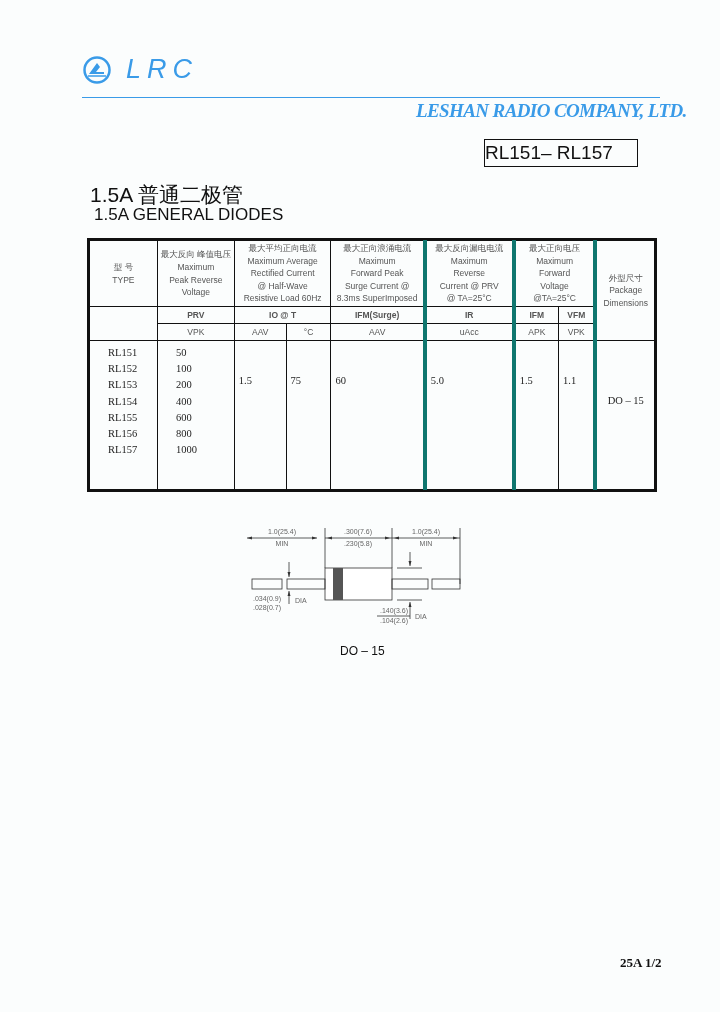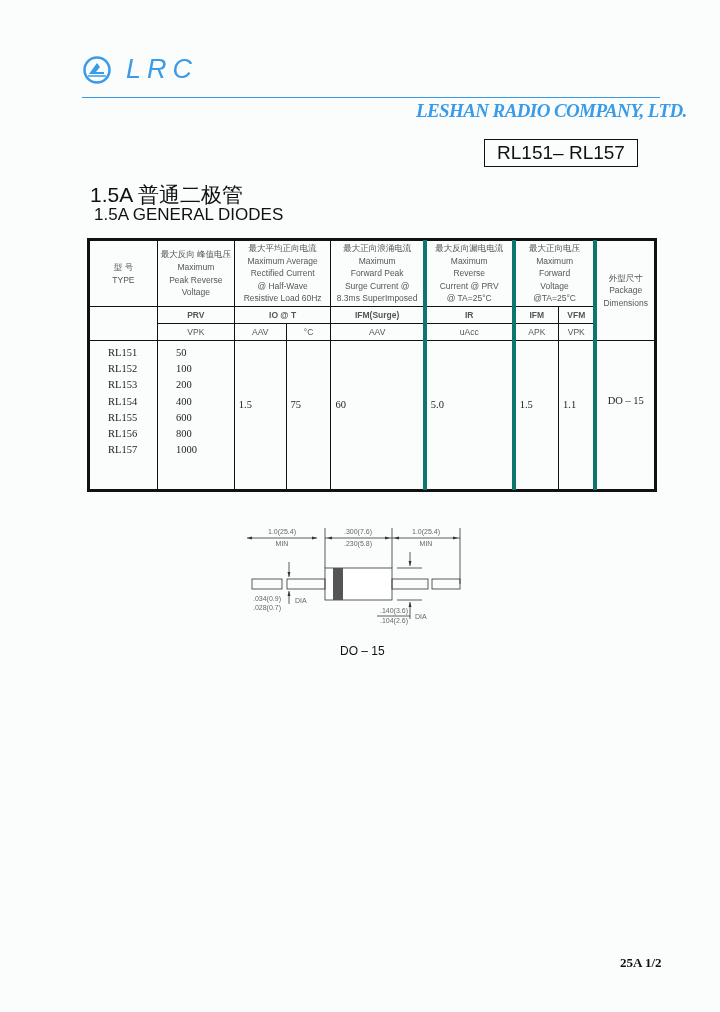--- a/index.html
+++ b/index.html
@@ -2,32 +2,32 @@
 <html><head>
 <meta charset="utf-8">
 <style>
   html,body{margin:0;padding:0;background:#fbfdfd;}
   body{width:720px;height:1012px;position:relative;overflow:hidden;font-family:"Liberation Sans",sans-serif;color:#111;}
   .abs{position:absolute;}
   .logo{left:82px;top:54px;display:flex;align-items:center;}
   .logo-text{font-family:"Liberation Sans",sans-serif;font-weight:normal;font-style:italic;font-size:27px;letter-spacing:6px;color:#3a9be8;margin-left:14px;}
   .rule{left:82px;top:97px;width:578px;height:1px;background:#3a9be8;}
   .company{left:416px;top:80px;font-family:"Liberation Serif",serif;font-style:italic;font-weight:bold;font-size:19px;color:#3a9be8;letter-spacing:-0.6px;margin-top:20px;}
-  .partbox{left:484px;top:139px;width:152px;height:26px;border:1.5px solid #111;font-size:19px;line-height:26px;text-align:center;}
+  .partbox{left:484px;top:139px;width:152px;height:26px;border:1.5px solid #111;font-size:19px;line-height:26px;text-align:left;}
   .title-cn{left:90px;top:181px;font-size:21px;}
   .title-en{left:94px;top:205px;font-size:17px;}
   table.spec{position:absolute;left:89px;top:240px;border-collapse:collapse;width:566px;font-size:8.5px;color:#555;}
   table.spec td{border:1px solid #111;text-align:center;vertical-align:middle;padding:0;}
   table.spec td.thick-l{border-left:4px solid #0f766e;}
   table.spec .hdr{height:66px;line-height:12.6px;}
   table.spec .sym{height:17px;font-weight:bold;}
   table.spec .unit{height:17px;}
   table.spec .data td{height:148px;vertical-align:top;font-family:"Liberation Serif",serif;font-size:10.5px;color:#222;text-align:left;}
   .list{padding:4px 0 0 18px;line-height:16.2px;}
-  .mid{display:block;padding-left:4px;margin-top:58px;}
+  .mid{display:block;padding-left:4px;margin-top:34px;}
   .mid-c{display:block;text-align:center;margin-top:54px;}
   table.spec{outline:2px solid #111;}
   .diagram{left:232px;top:524px;width:250px;height:110px;}
   .dim{font-family:"Liberation Sans",sans-serif;font-size:7px;fill:#666;}
   .pkg-label{left:340px;top:644px;font-size:12px;}
   .footer{left:620px;top:955px;font-family:"Liberation Serif",serif;font-size:13px;font-weight:bold;}
 </style>
 </head>
 <body>
 

